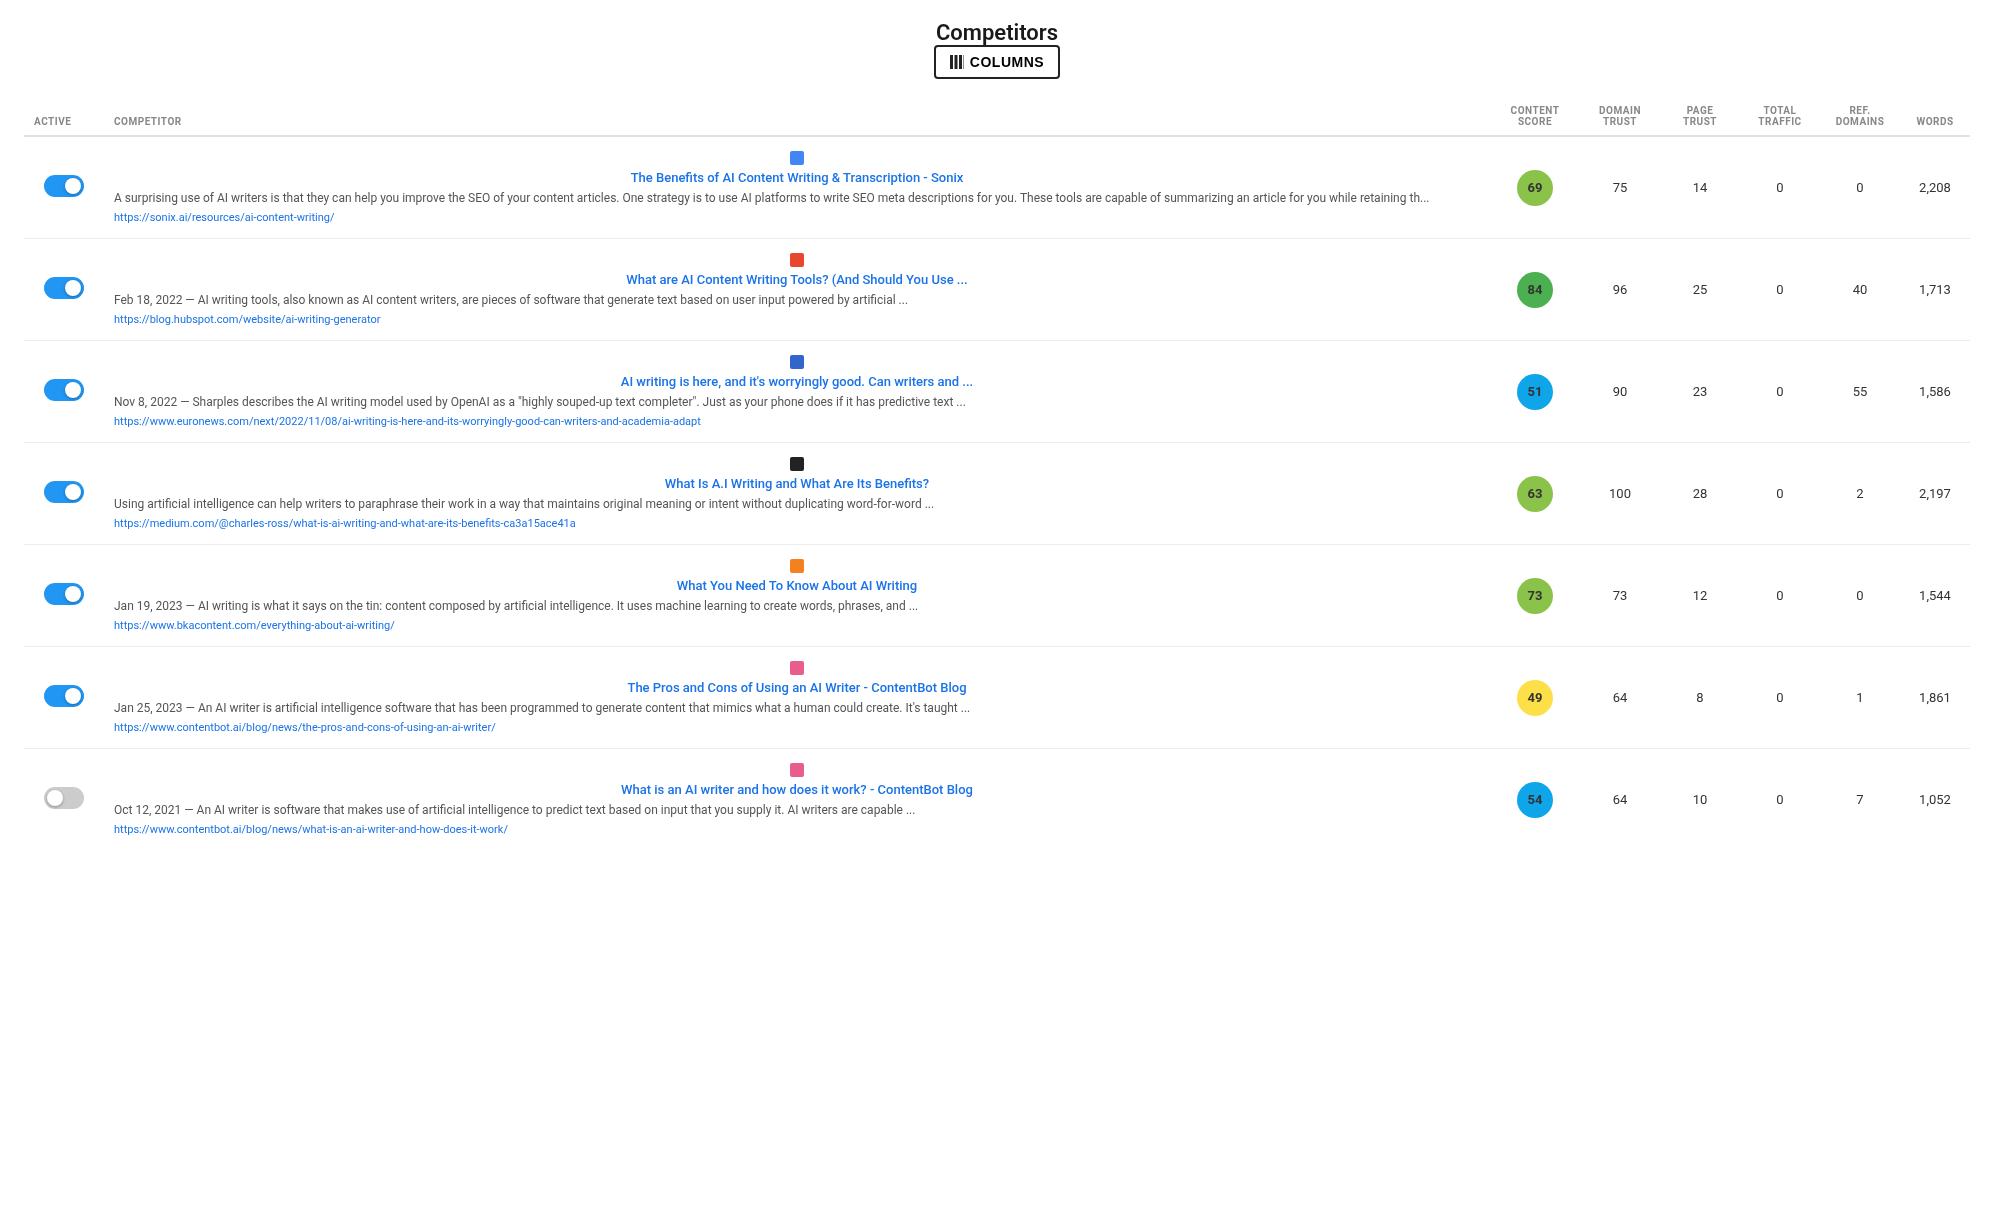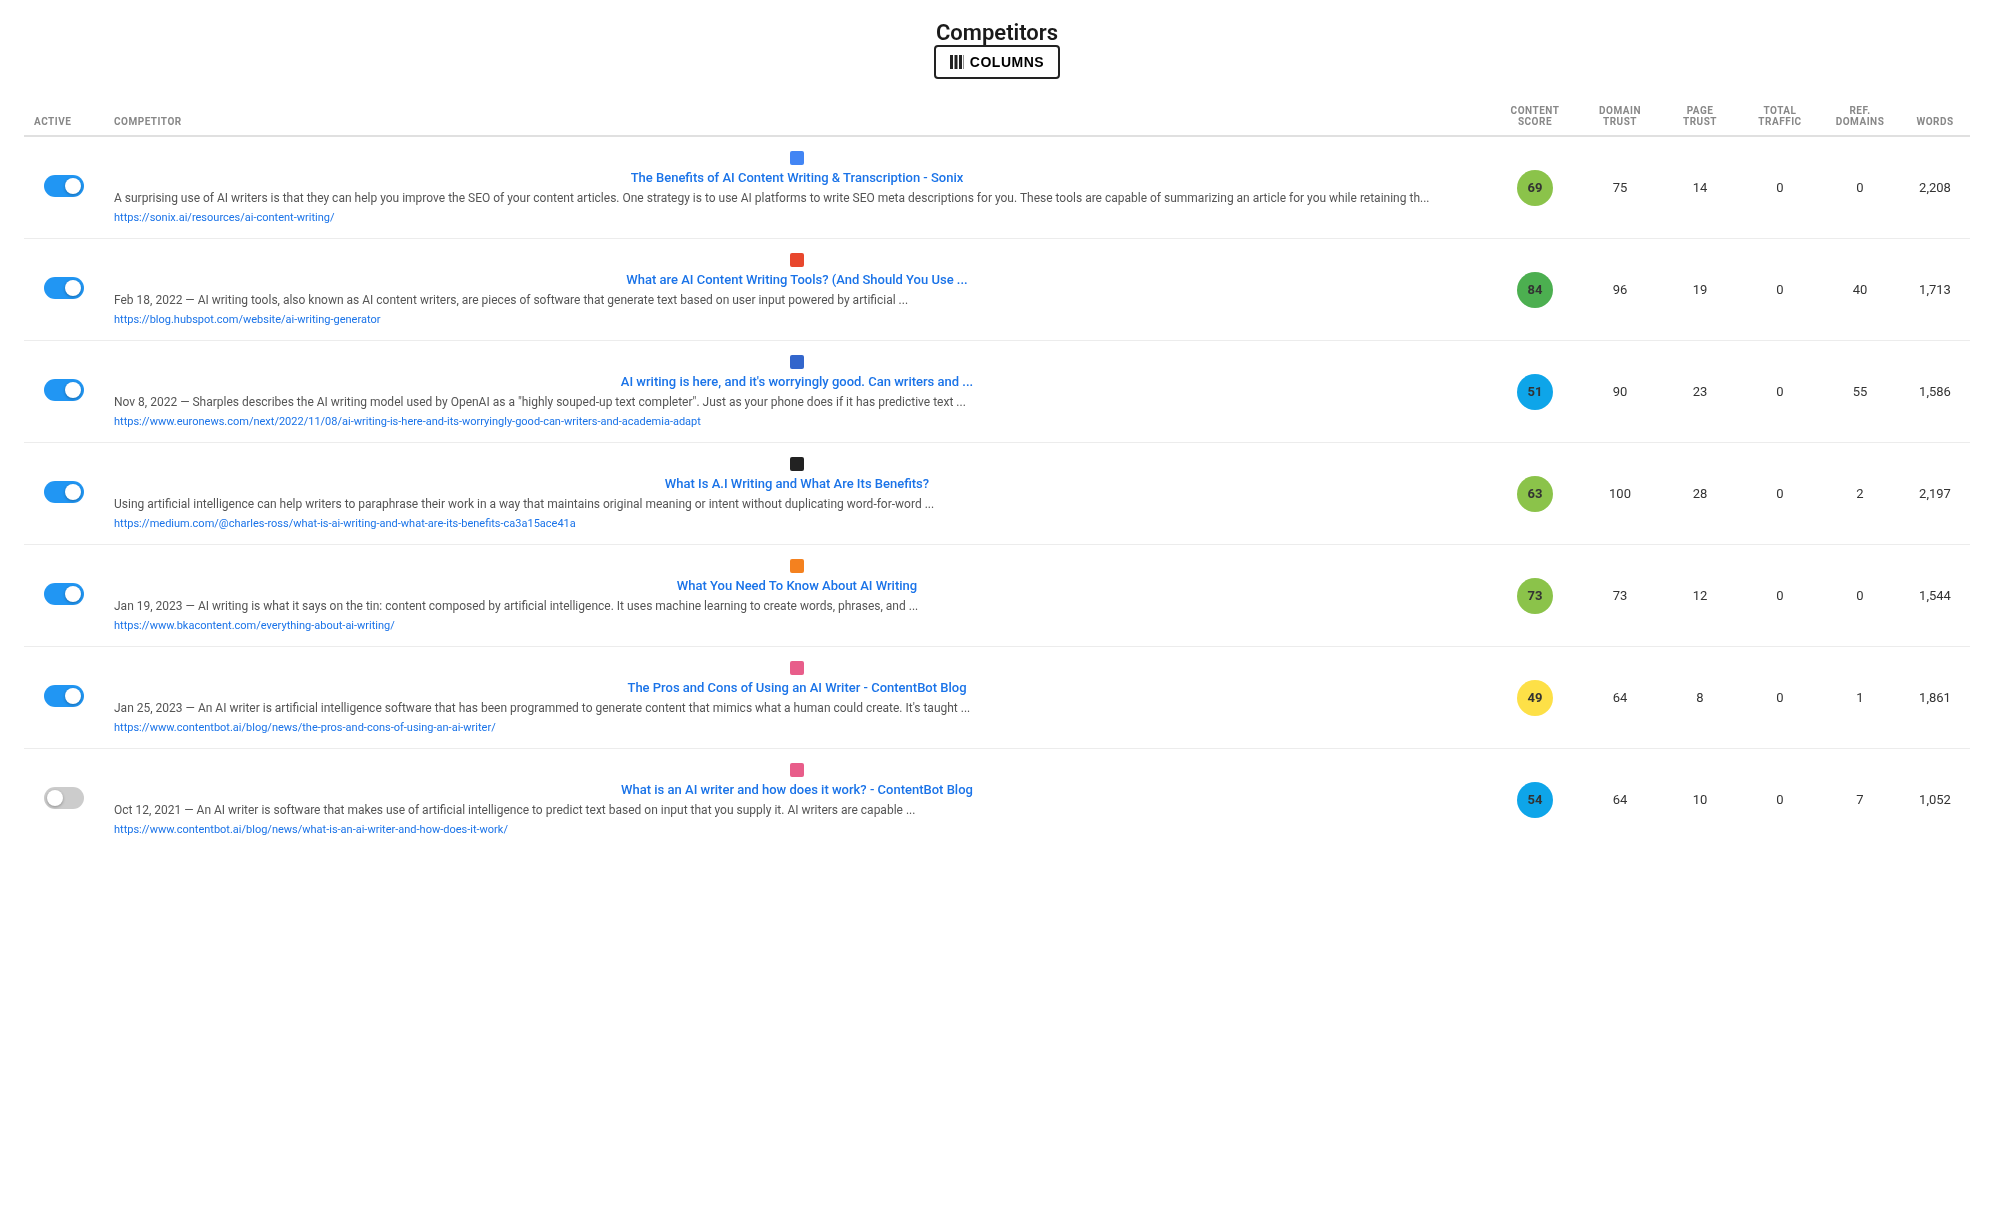--- a/index.html
+++ b/index.html
@@ -115,21 +115,21 @@
           <td>
             <a class="competitor-title" href="#">
               <span class="favicon" style="background: rgb(232, 71, 45); display: inline-block;"></span>
               <span>What are AI Content Writing Tools? (And Should You Use ...</span>
             </a>
             <div class="competitor-desc">Feb 18, 2022 — AI writing tools, also known as AI content writers, are pieces of software that generate text based on user input powered by artificial ...</div>
             <div class="competitor-url">https://blog.hubspot.com/website/ai-writing-generator</div>
           </td>
           <td class="num"><span class="score-badge score-green">84</span></td>
           <td class="num"><span>96</span></td>
-          <td class="num"><span>19</span></td>
+          <td class="num"><span>25</span></td>
           <td class="num"><span>0</span></td>
           <td class="num"><span>40</span></td>
           <td class="num"><span>1,713</span></td>
         </tr>
         <tr>
           <td class="active-cell"><div class="toggle on">
               <div class="toggle-thumb"></div>
             </div></td>
           <td>
             <a class="competitor-title" href="#">

